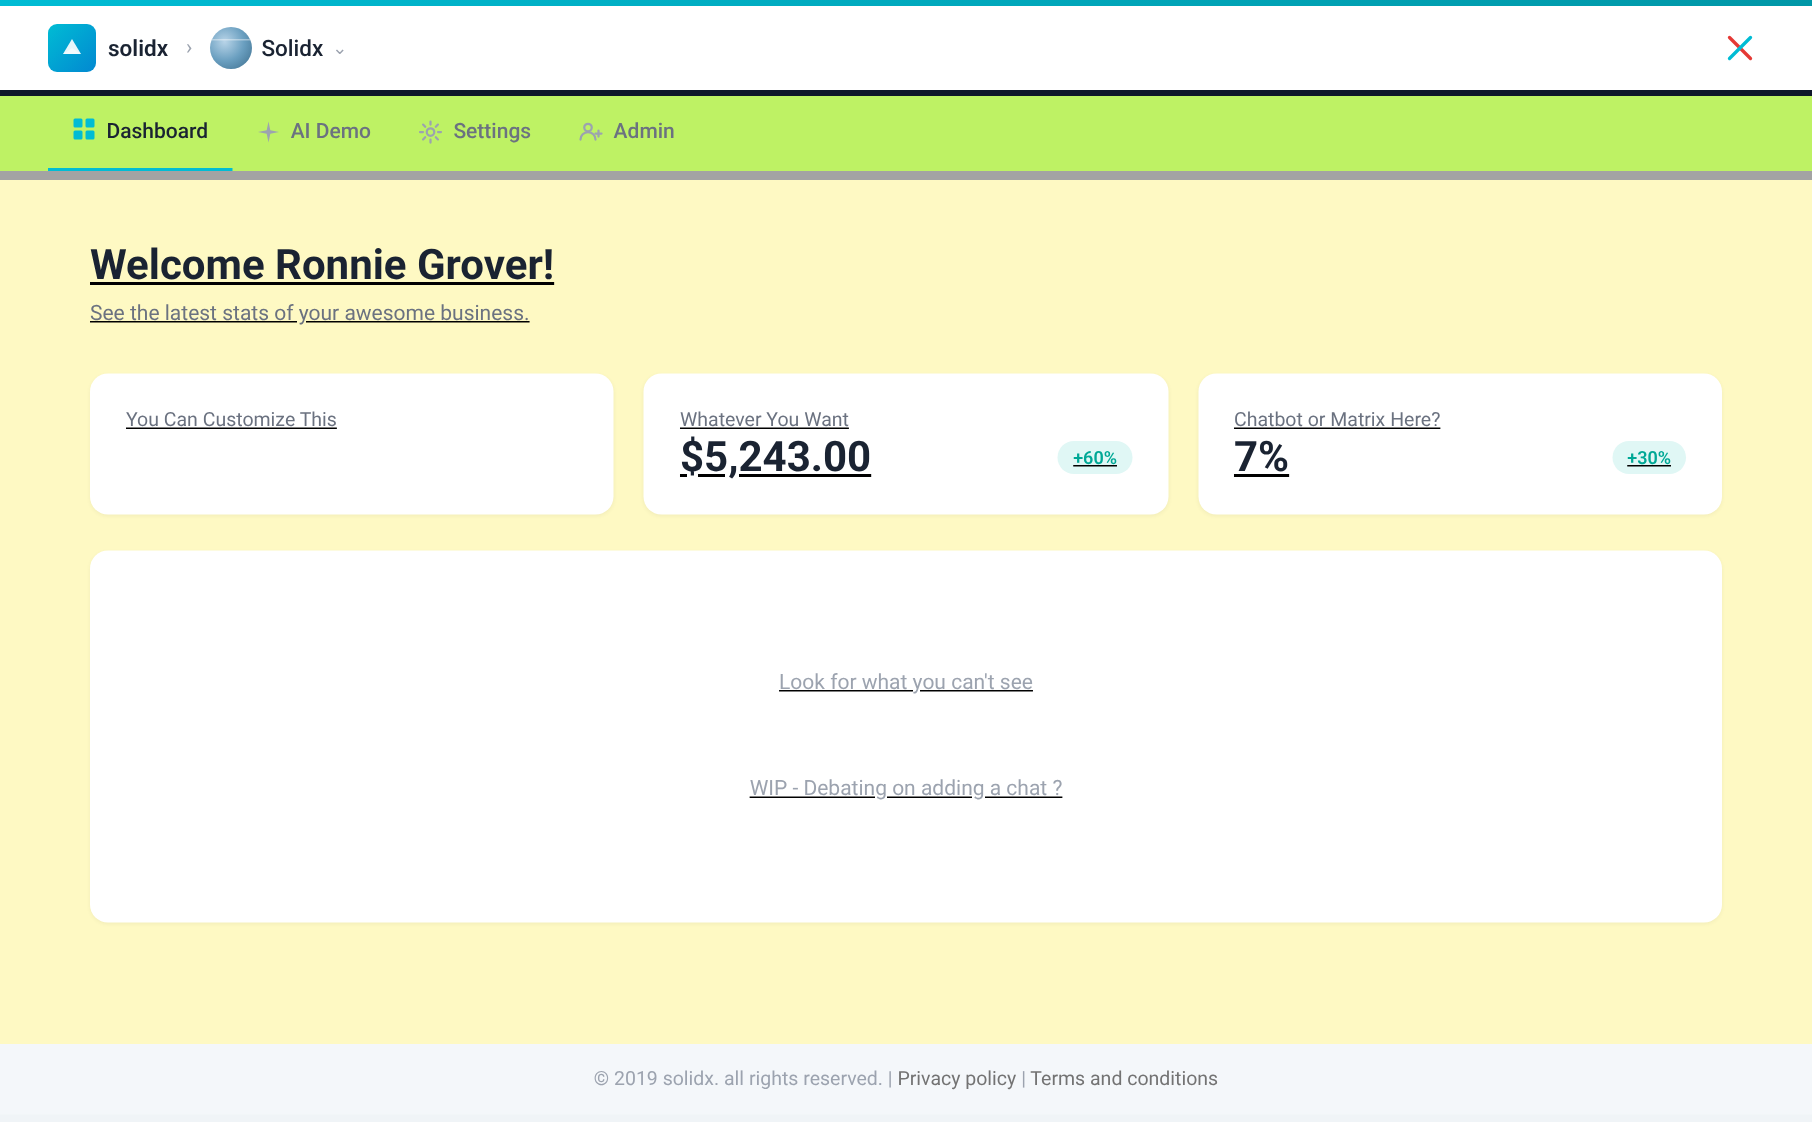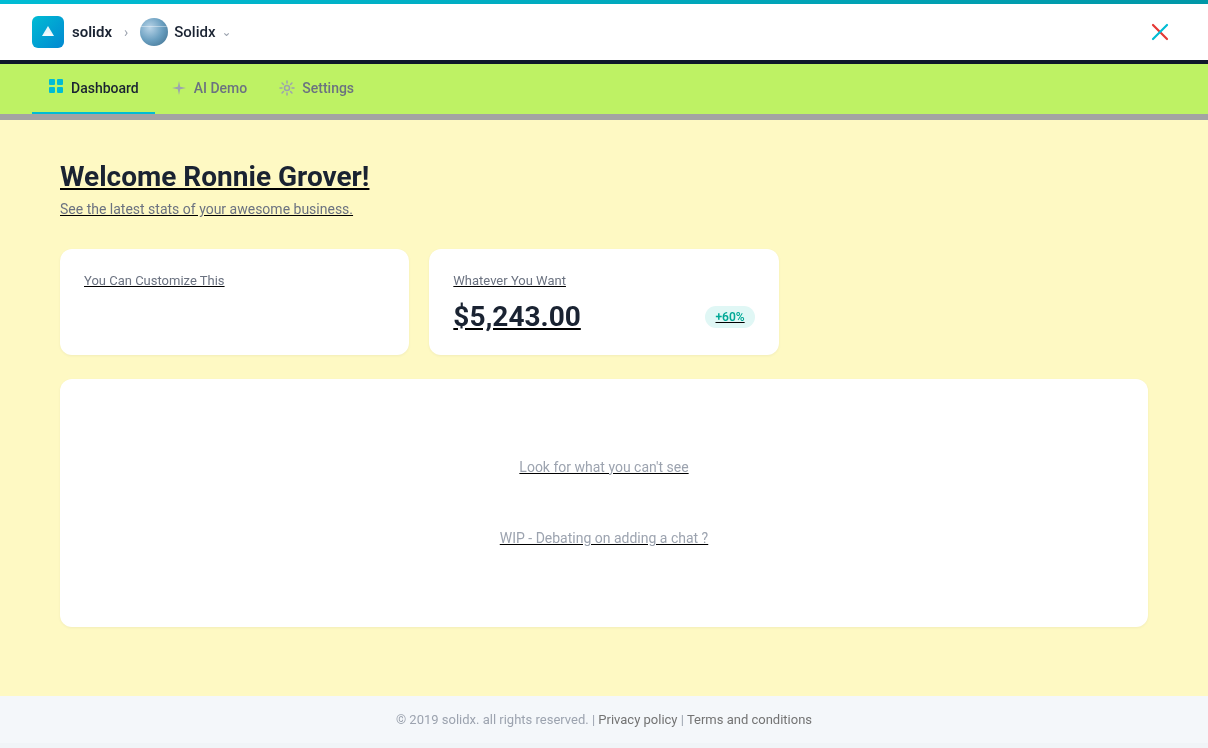--- a/index.html
+++ b/index.html
@@ -185,21 +185,20 @@
     .stat-card {
       background: #ffffff;
       border-radius: 12px;
       padding: 24px 24px 22px 24px;
       box-shadow: 0 1px 3px rgba(0,0,0,0.05);
     }
 
     .stat-label {
       font-size: 13px;
       color: #6b7280;
-      margin-bottom: 12px;
       font-weight: 400;
     }
 
     .stat-value-row {
       display: flex;
       align-items: center;
       justify-content: space-between;
     }
 
     .stat-value {
@@ -313,40 +312,57 @@
   </a>
   <a class="nav-item">
     <span class="nav-icon">
       <svg width="16" height="16" viewBox="0 0 16 16" fill="none">
         <circle cx="8" cy="8" r="2.5" stroke="#9ca3af" stroke-width="1.5" fill="none"></circle>
         <path d="M8 1v2M8 13v2M1 8h2M13 8h2M3.05 3.05l1.41 1.41M11.54 11.54l1.41 1.41M3.05 12.95l1.41-1.41M11.54 4.46l1.41-1.41" stroke="#9ca3af" stroke-width="1.5" stroke-linecap="round"></path>
       </svg>
     </span>
     <span>Settings</span>
   </a>
+  <a class="nav-item">
+    <span class="nav-icon">
+      <svg width="16" height="16" viewBox="0 0 16 16" fill="none">
+        <circle cx="6" cy="5" r="2.5" stroke="#9ca3af" stroke-width="1.5" fill="none"></circle>
+        <path d="M1 13c0-2.76 2.24-5 5-5s5 2.24 5 5" stroke="#9ca3af" stroke-width="1.5" fill="none" stroke-linecap="round"></path>
+        <path d="M13 7v4M11 9h4" stroke="#9ca3af" stroke-width="1.5" stroke-linecap="round"></path>
+      </svg>
+    </span>
+    <span>Admin</span>
+  </a>
 </nav>
 
 <main class="main">
   <h1 class="welcome-title">Welcome Ronnie Grover!</h1>
   <p class="welcome-subtitle">See the latest stats of your awesome business.</p>
 
   <div class="stats-grid">
 
     <div class="stat-card">
       <div class="stat-label">You Can Customize This</div>
     </div>
 
     <div class="stat-card">
       <div class="stat-label">Whatever You Want</div>
       <div class="stat-value-row">
         <span class="stat-value">$5,243.00</span>
         <span class="stat-badge">+60%</span>
       </div>
     </div>
 
+    <div class="stat-card">
+      <div class="stat-label">Chatbot or Matrix Here?</div>
+      <div class="stat-value-row">
+        <span class="stat-value">7%</span>
+        <span class="stat-badge">+30%</span>
+      </div>
+    </div>
   </div>
 
   <div class="content-card">
     <p class="content-card-text">Look for what you can't see</p>
     <p class="content-card-text">WIP - Debating on adding a chat ?</p>
   </div>
 </main>
 
 <footer class="footer">
   <span>© 2019 solidx. all rights reserved.</span>

